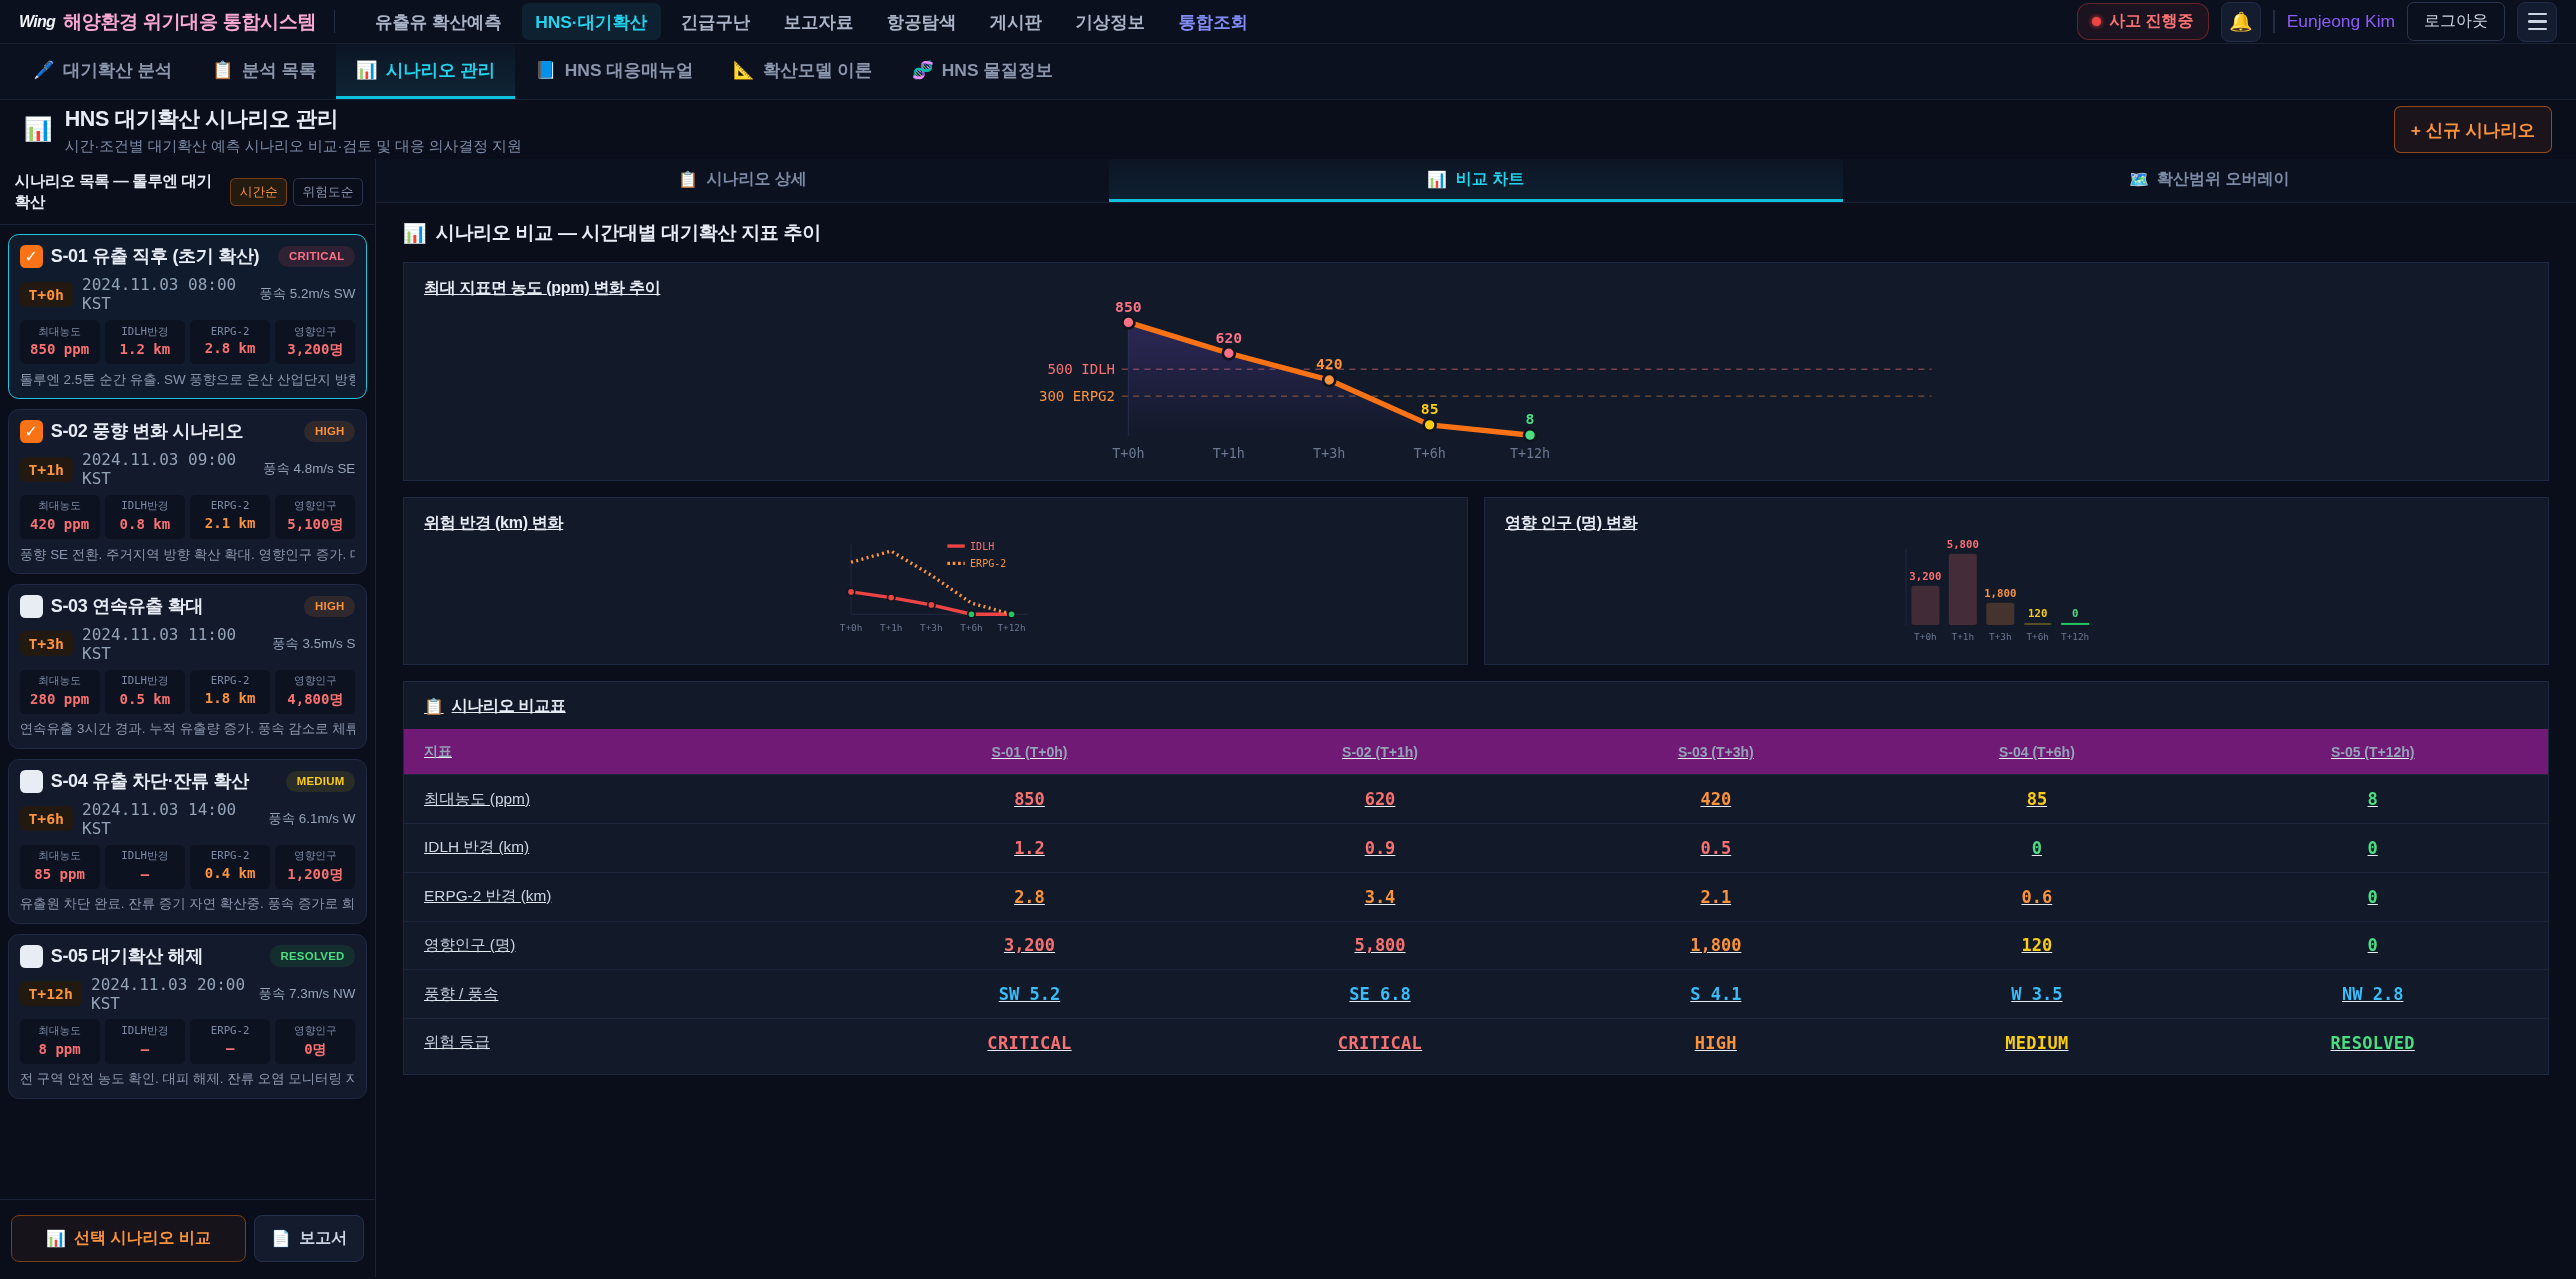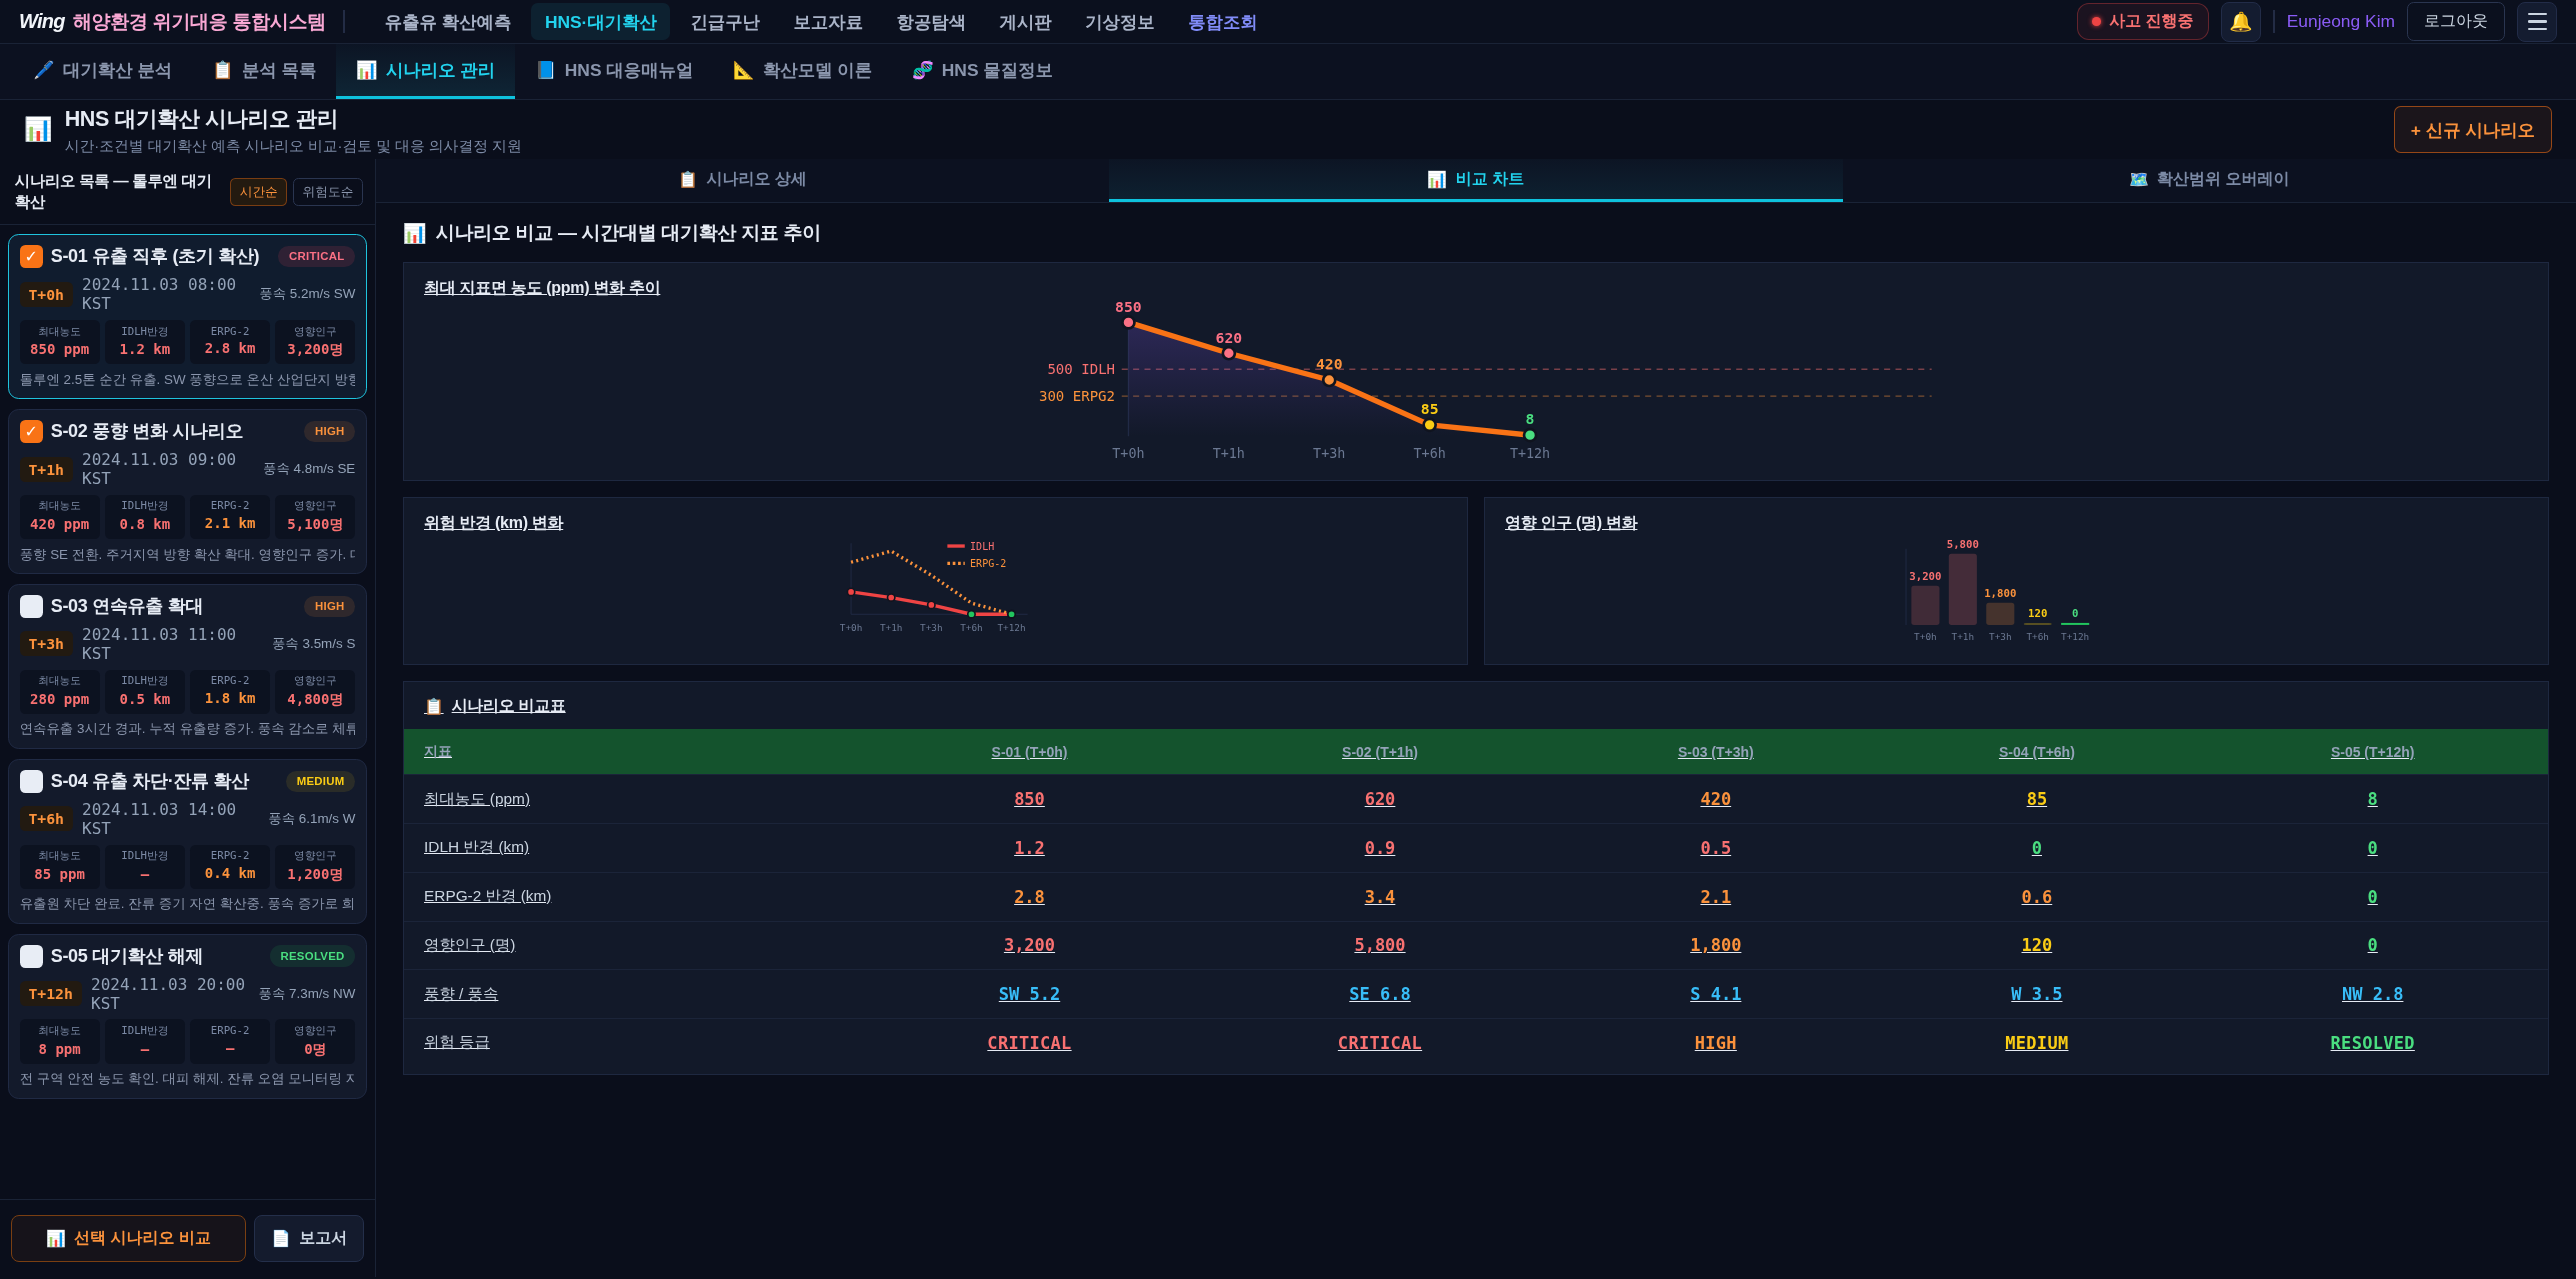--- a/index.html
+++ b/index.html
@@ -3,21 +3,21 @@
 <meta charset="utf-8">
 <style>
   * { margin:0; padding:0; box-sizing:border-box; }
   html,body { width:2576px; height:1279px; overflow:hidden; background:#0a0e1b;
     font-family:"Liberation Sans","DejaVu Sans",sans-serif; color:#e6ebf4; }
 
   
   .navbar { height:44px; background:#0b101e; border-bottom:1.3px solid #1a2336;
     display:flex; align-items:center; padding:0 19px; gap:17.4px; }
   .brand { display:flex; align-items:center; gap:8px; }
-  .logo { font-style:italic; font-weight:800; font-size:20px; letter-spacing:-0.7px; color:#f2f5fa; }
+  .logo { font-style:italic; font-weight:800; font-size:16px; letter-spacing:-0.7px; color:#f2f5fa; }
   .brand-title { font-weight:800; font-size:19px; color:#f9a8d4; letter-spacing:-0.3px; }
   .vdiv { width:1.3px; height:23px; background:#232c45; }
   .nav-items { display:flex; align-items:center; gap:6.7px; margin-left:9.4px;justify-content:flex-end; }
   .nav-item { font-size:17.4px; font-weight:700; color:#aab4c8; padding:6.7px 13.4px; border-radius:6.7px; cursor:pointer; white-space:nowrap; }
   .nav-item[data-state="active"] { color:#22d3ee; background:rgba(34,211,238,0.09); }
   .nav-item[data-state="link"] { color:#818cf8; }
   .nav-right { margin-left:auto; display:flex; align-items:center; gap:12px; }
   .incident-badge { display:flex; align-items:center; gap:8px; color:#f87171; font-weight:700; font-size:16px;
     background:rgba(239,68,68,0.07); border:1.3px solid rgba(239,68,68,0.35); border-radius:12px; padding:6.7px 14.8px; }
   .dot { width:8.7px; height:8.7px; border-radius:50%; background:#ef4444; box-shadow:0 0 5.4px #ef4444; }
@@ -97,21 +97,21 @@
   .heading { display:flex; align-items:center; gap:9.4px; font-size:19px; font-weight:800; letter-spacing:-0.3px; margin-bottom:16px; }
   .panel { background:#121929; border:1.3px solid #1e2840; border-radius:0; padding:14.8px 20px;text-decoration:underline; }
   .panel-title { font-size:16px; font-weight:800; letter-spacing:-0.3px; }
   .chart-host { display:flex; justify-content:center; }
   .chart-host svg text { font-family:"DejaVu Sans Mono","Liberation Mono",monospace; }
   .two-col { display:flex; gap:16px; margin-top:16px; }
   .two-col .panel { flex:1; min-width:0; }
   .table-panel { margin-top:16px; padding:14.8px 0 6.7px 0; }
   .table-panel .panel-title { padding:0 20px 12px 20px; display:flex; align-items:center; gap:8px; }
   table.cmp { width:100%; border-collapse:collapse; }
-  table.cmp th { background:#14532d; color:#94a3b8; font-size:14px; font-weight:700; padding:13.4px 8px; text-align:center; }
+  table.cmp th { background:#701a75; color:#94a3b8; font-size:14px; font-weight:700; padding:13.4px 8px; text-align:center; }
   table.cmp th.first { text-align:left; padding-left:20px; width:21%; }
   table.cmp td { border-top:1.3px solid #1b2439; padding:13.4px 8px; text-align:center;
     font-family:"DejaVu Sans Mono","Liberation Mono",monospace; font-size:17px; font-weight:700; }
   table.cmp td.rl { text-align:left; padding-left:20px; color:#cbd5e1;
     font-family:"Liberation Sans","DejaVu Sans",sans-serif; font-size:15.4px; font-weight:400; }
   td.c-red{color:#f87171;} td.c-orange{color:#fb923c;} td.c-yellow{color:#facc15;} td.c-green{color:#4ade80;} td.c-cyan{color:#38bdf8;}
   td.bdg { font-family:"Liberation Sans","DejaVu Sans",sans-serif; font-weight:800; font-size:15.4px; letter-spacing:0.3px; }
 </style>
 </head>
 <body>

